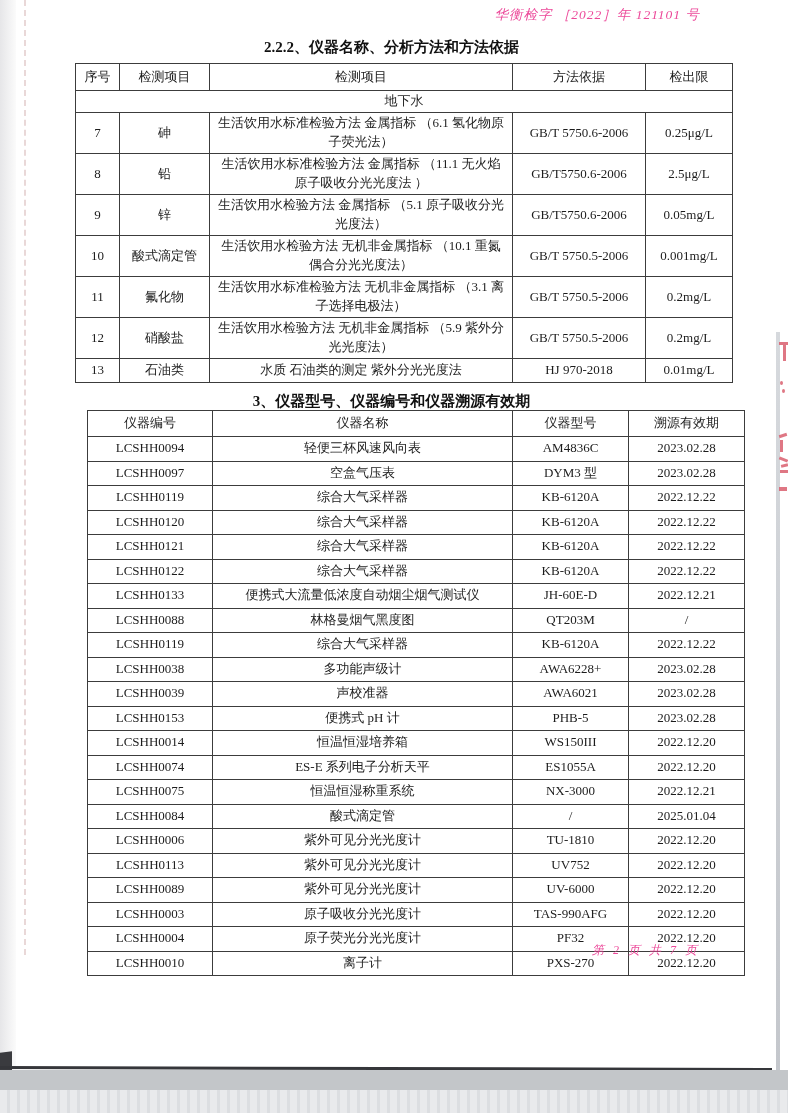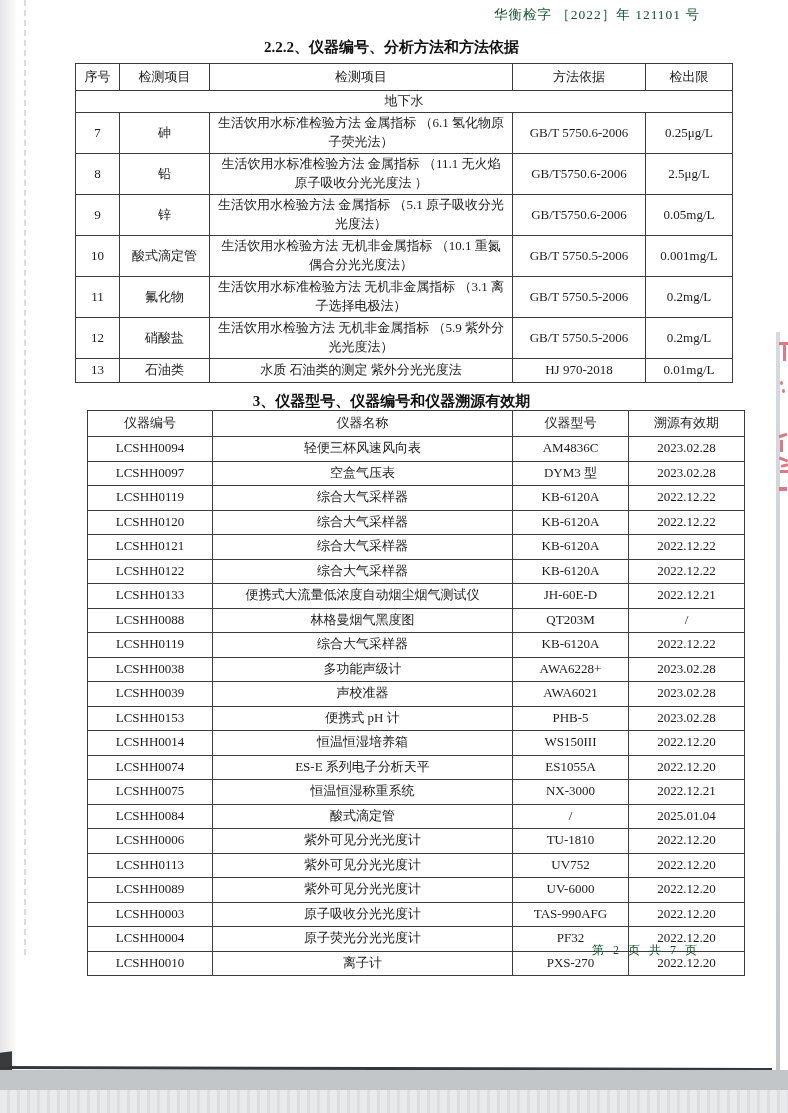--- a/index.html
+++ b/index.html
@@ -33,21 +33,21 @@
   .seal-f2a{left:780px;top:381px;width:3px;height:4px;border-radius:50%;}
   .seal-f2b{left:782px;top:389px;width:3px;height:4px;border-radius:50%;}
   .seal-f3a{left:779px;top:434px;width:8px;height:3px;transform:rotate(-18deg);}
   .seal-f3b{left:780px;top:440px;width:3px;height:12px;}
   .seal-f4a{left:779px;top:458px;width:9px;height:3px;transform:rotate(22deg);}
   .seal-f4b{left:781px;top:464px;width:7px;height:3px;transform:rotate(-14deg);}
   .seal-f4c{left:780px;top:470px;width:8px;height:3px;}
   .seal-f5{left:779px;top:487px;width:8px;height:4px;}
 
   
-  .doc-number{position:absolute;top:6px;right:88px;font-size:13.5px;letter-spacing:1px;color:#14532d;}
+  .doc-number{position:absolute;top:6px;right:88px;font-size:13.5px;letter-spacing:1px;color:#ec4899;font-style:italic;}
   .sec-title{position:absolute;left:63px;width:657px;text-align:center;
     font-weight:bold;font-size:15px;color:#111;}
   .title-1{top:38px;}
   .title-2{top:392px;}
 
   table{border-collapse:collapse;table-layout:fixed;position:absolute;left:75px;
     font-size:13px;color:#1c1c1c;}
   .t1{top:63px;width:657px;}
   .t2{top:410px;width:657px;margin-left:12px;}
   td,th{border:1px solid #3c3c3c;text-align:center;vertical-align:middle;
@@ -75,21 +75,21 @@
   <div class="seal seal-f2b"></div>
   <div class="seal seal-f3a"></div>
   <div class="seal seal-f3b"></div>
   <div class="seal seal-f4a"></div>
   <div class="seal seal-f4b"></div>
   <div class="seal seal-f4c"></div>
   <div class="seal seal-f5"></div>
 
   <div class="doc-number">华衡检字 ［2022］年 121101 号</div>
 
-  <div class="sec-title title-1">2.2.2、仪器编号、分析方法和方法依据</div>
+  <div class="sec-title title-1">2.2.2、仪器名称、分析方法和方法依据</div>
 
   <table class="t1">
     <colgroup>
       <col style="width:44px">
         <col style="width:90px">
         <col style="width:303px">
       <col style="width:133px">
         <col style="width:87px">
     </colgroup>
     <thead>

